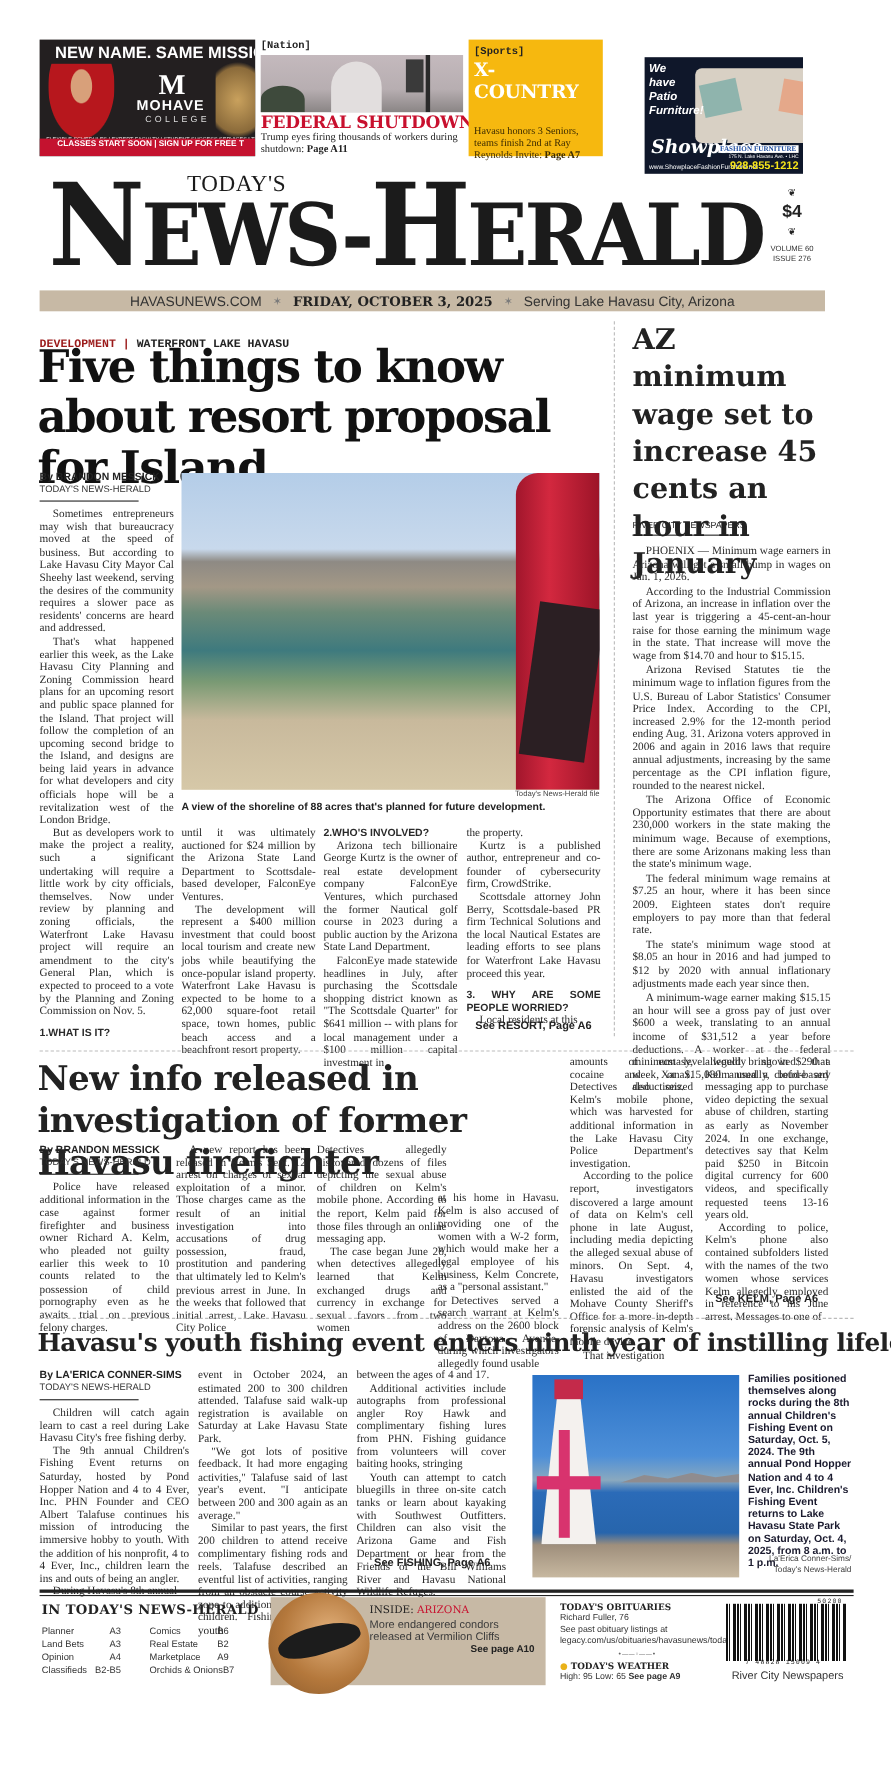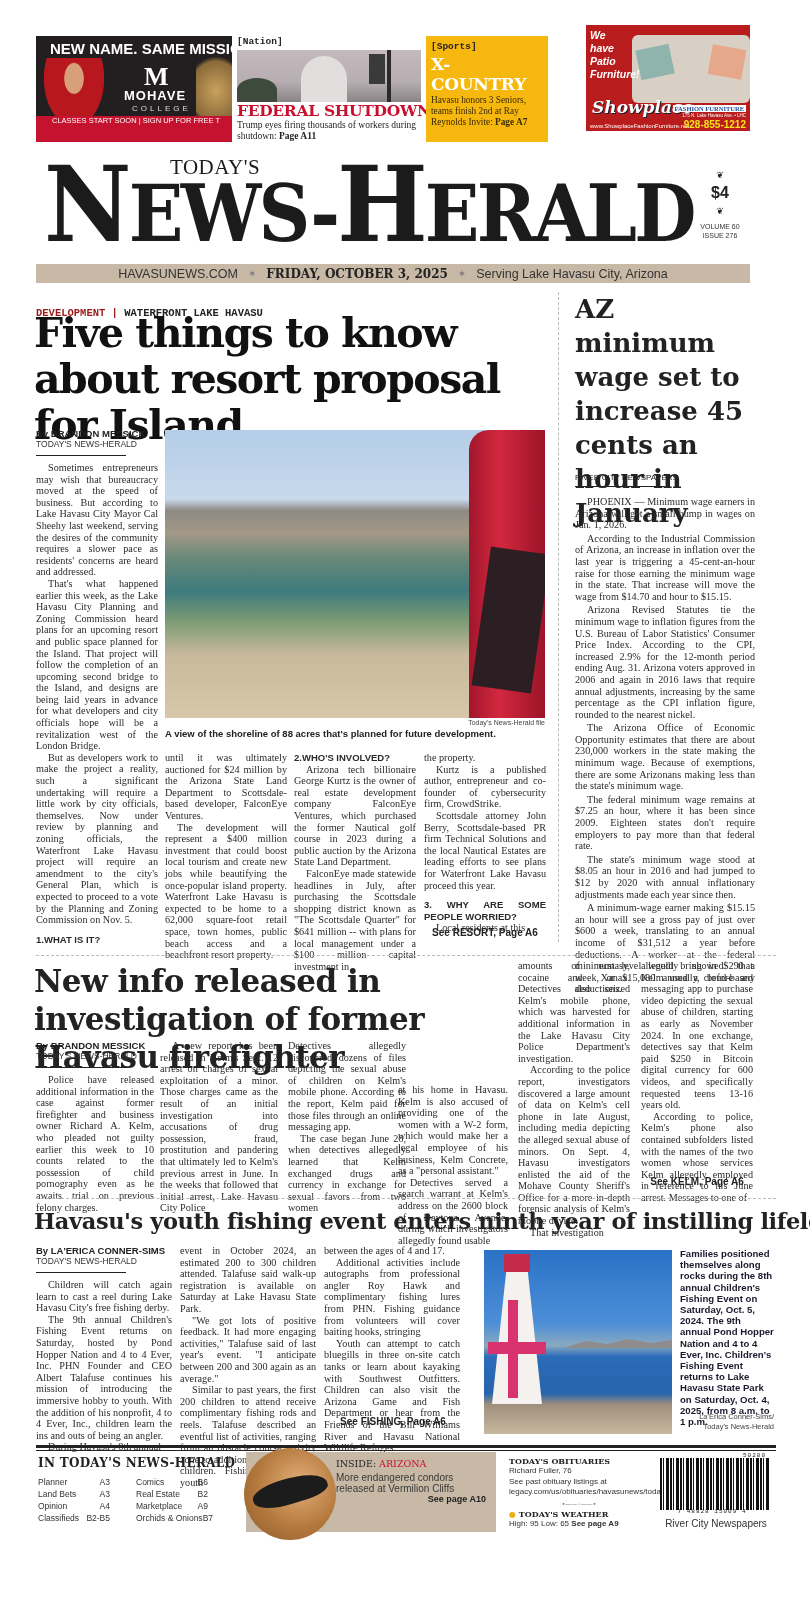--- a/index.html
+++ b/index.html
@@ -12,36 +12,36 @@
 .byorg{font-family:"Liberation Sans",sans-serif;font-size:8.5px;color:#333}
 .rule{border-bottom:1.5px solid #222;width:90px;margin:6px 0 6px}
 .jump{font-family:"Liberation Sans",sans-serif;font-weight:bold;font-size:10px;text-align:center}
 
 .ad-mohave{left:36px;top:36px;width:196px;height:106px;background:#231f20;overflow:hidden}
 .ad-mohave .t1{color:#fff;font-family:"Liberation Sans",sans-serif;font-weight:bold;font-size:15px;position:absolute;left:14px;top:4px;white-space:nowrap}
 .ad-mohave .logo-m{position:absolute;left:108px;top:26px;color:#fff;font-family:"Liberation Serif",serif;font-weight:bold;font-size:26px}
 .ad-mohave .logo-t{position:absolute;left:88px;top:52px;color:#fff;font-family:"Liberation Sans",sans-serif;font-weight:bold;font-size:13px;letter-spacing:1px}
 .ad-mohave .logo-c{position:absolute;left:96px;top:68px;color:#ddd;font-family:"Liberation Sans",sans-serif;font-size:8px;letter-spacing:3px}
 .ad-mohave .strip{position:absolute;left:0;top:88px;width:100%;font-size:5px;color:#fff;font-family:"Liberation Sans",sans-serif;white-space:nowrap;padding-left:6px}
-.ad-mohave .band{position:absolute;left:0;bottom:0;height:26px;width:100%;background:#c4122f;color:#fff;font-size:7.5px;font-weight:normal;font-family:"Liberation Sans",sans-serif;white-space:nowrap;padding-left:16px;line-height:10px}
+.ad-mohave .band{position:absolute;left:0;bottom:0;height:16px;width:100%;background:#c4122f;color:#fff;font-size:7.5px;font-weight:bold;font-family:"Liberation Sans",sans-serif;white-space:nowrap;padding-left:16px;line-height:10px}
 .ad-mohave .grad{position:absolute;left:8px;top:22px;width:60px;height:68px;background:radial-gradient(ellipse at 50% 30%,#d8a07a 0 22%,#b7171d 24% 70%,transparent 72%)}
 .ad-mohave .mascot{position:absolute;left:160px;top:20px;width:50px;height:70px;background:radial-gradient(ellipse at 40% 50%,#c9a15d,#8a6a3a 60%,transparent 70%)}
 .teaser-nation{left:237px;top:36px;width:184px;height:106px}
 .kicker-br{font-family:Liberation Mono, monospace;font-weight:bold;font-size:9.5px;color:#222}
 .nation-img{position:absolute;left:0;top:14px;width:184px;height:52px;background:linear-gradient(#c4b9bd,#b7aeb1 60%,#8a8585);overflow:hidden}
 .nation-img .dome{position:absolute;left:64px;top:6px;width:46px;height:46px;background:#e2dede;border-radius:50% 50% 0 0}
 .nation-img .pole{position:absolute;left:150px;top:0;width:4px;height:52px;background:#2a2a2a}
 .nation-img .light{position:absolute;left:132px;top:4px;width:16px;height:30px;background:#3a3a3a}
 .nation-img .trees{position:absolute;left:0;bottom:0;width:40px;height:24px;background:#3e4a3c;border-radius:50% 50% 0 0}
 .nation-hl{position:absolute;left:0;top:65px;font-family:"DejaVu Serif",serif;font-weight:bold;font-size:15.5px;color:#c8102e;white-space:nowrap;letter-spacing:-.3px}
 .nation-dek{position:absolute;left:0;top:84px;font-family:"Liberation Serif",serif;font-size:9.5px;line-height:11px;width:184px}
 .teaser-sports{left:426px;top:36px;width:122px;height:106px;background:#f6b80f;padding:5px 5px}
 .sports-hl{font-family:"DejaVu Serif",serif;font-weight:bold;font-size:17px;color:#fff;margin-top:2px;letter-spacing:-.3px}
-.sports-dek{font-family:"Liberation Serif",serif;font-size:9.3px;line-height:11px;color:#3a2a00;margin-top:1px}
-.ad-showplace{left:586px;top:25px;width:164px;height:106px;background:#b91c1c;overflow:hidden}
+.sports-dek{font-family:"Liberation Serif",serif;font-size:9.3px;line-height:11px;color:#3a2a00;margin-top:21px}
+.ad-showplace{left:586px;top:52px;width:144px;height:106px;background:#0f172a;overflow:hidden}
 .ad-showplace .sofa{position:absolute;left:46px;top:10px;width:118px;height:68px;background:#d8d0c4;border-radius:6px}
 .ad-showplace .pillow1{position:absolute;left:52px;top:22px;width:34px;height:30px;background:#8fb4ad;transform:rotate(-12deg)}
 .ad-showplace .pillow2{position:absolute;left:124px;top:22px;width:34px;height:30px;background:#e5a88a;transform:rotate(10deg)}
 .ad-showplace .we{position:absolute;left:4px;top:4px;color:#fff;font-family:"Liberation Sans",sans-serif;font-weight:bold;font-style:italic;font-size:10.5px;line-height:13px}
 .ad-showplace .brand{position:absolute;left:6px;top:72px;color:#fff;font-family:"DejaVu Serif",serif;font-style:italic;font-weight:bold;font-size:17px;text-shadow:1px 1px 0 #123}
 .ad-showplace .ff{position:absolute;right:4px;top:80px;background:#fff;color:#1f4da0;font-family:"Liberation Serif",serif;font-weight:bold;font-size:6.5px;padding:0 2px}
 .ad-showplace .addr{position:absolute;right:4px;top:88px;color:#fff;font-size:4.5px;font-family:"Liberation Sans",sans-serif}
 .ad-showplace .url{position:absolute;left:4px;bottom:2px;color:#fff;font-size:6px;font-family:"Liberation Sans",sans-serif}
 .ad-showplace .ph{position:absolute;right:4px;bottom:1px;color:#f6e51a;font-weight:bold;font-size:10px;font-family:"Liberation Sans",sans-serif}
 

